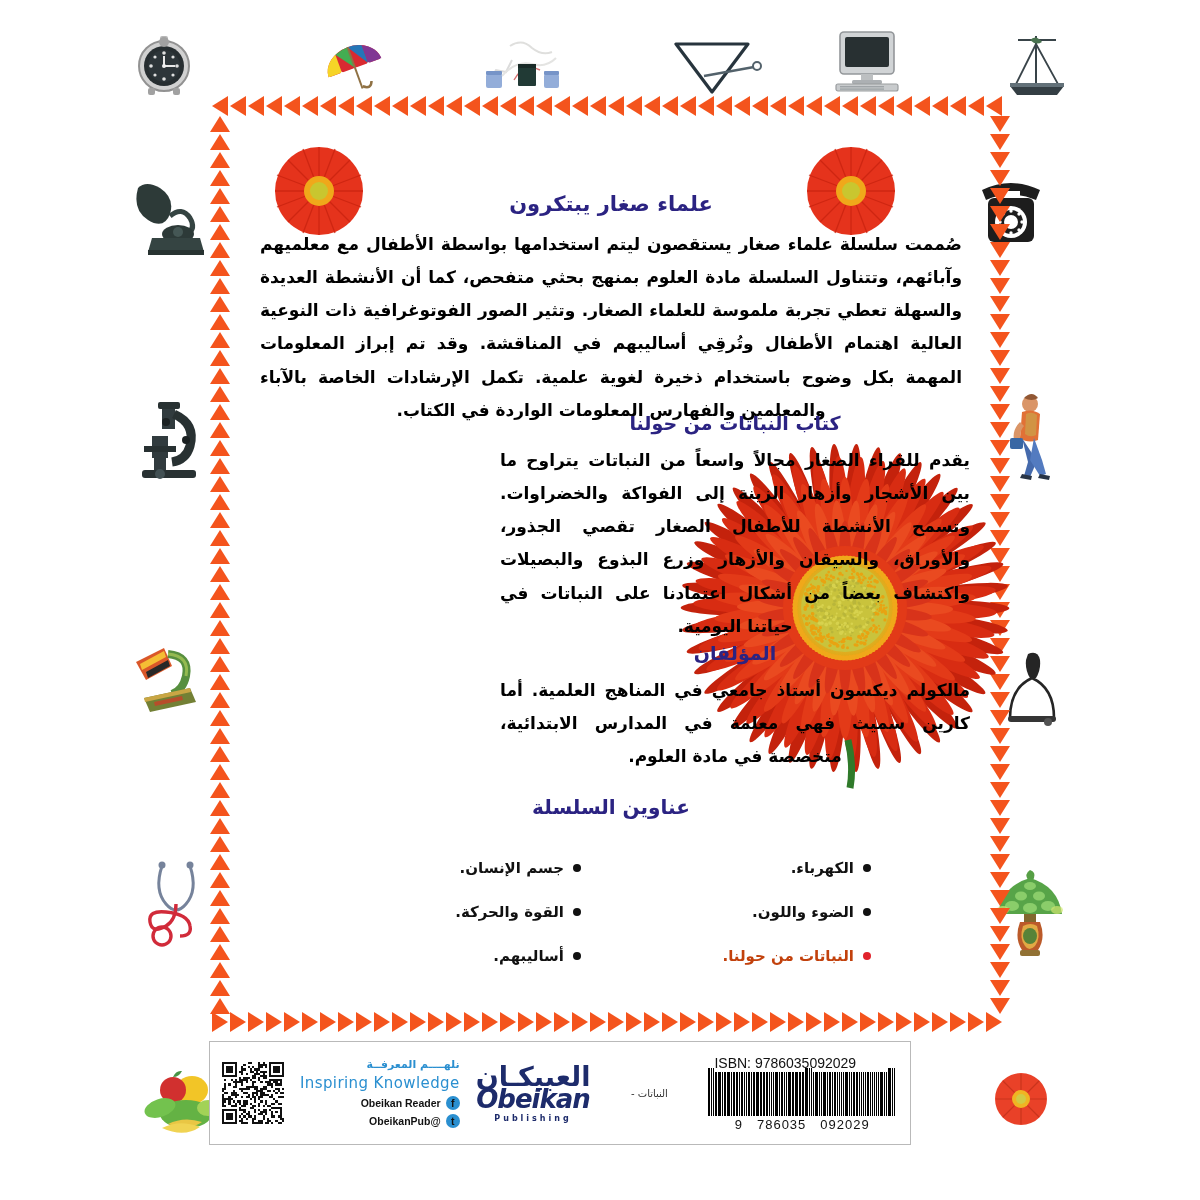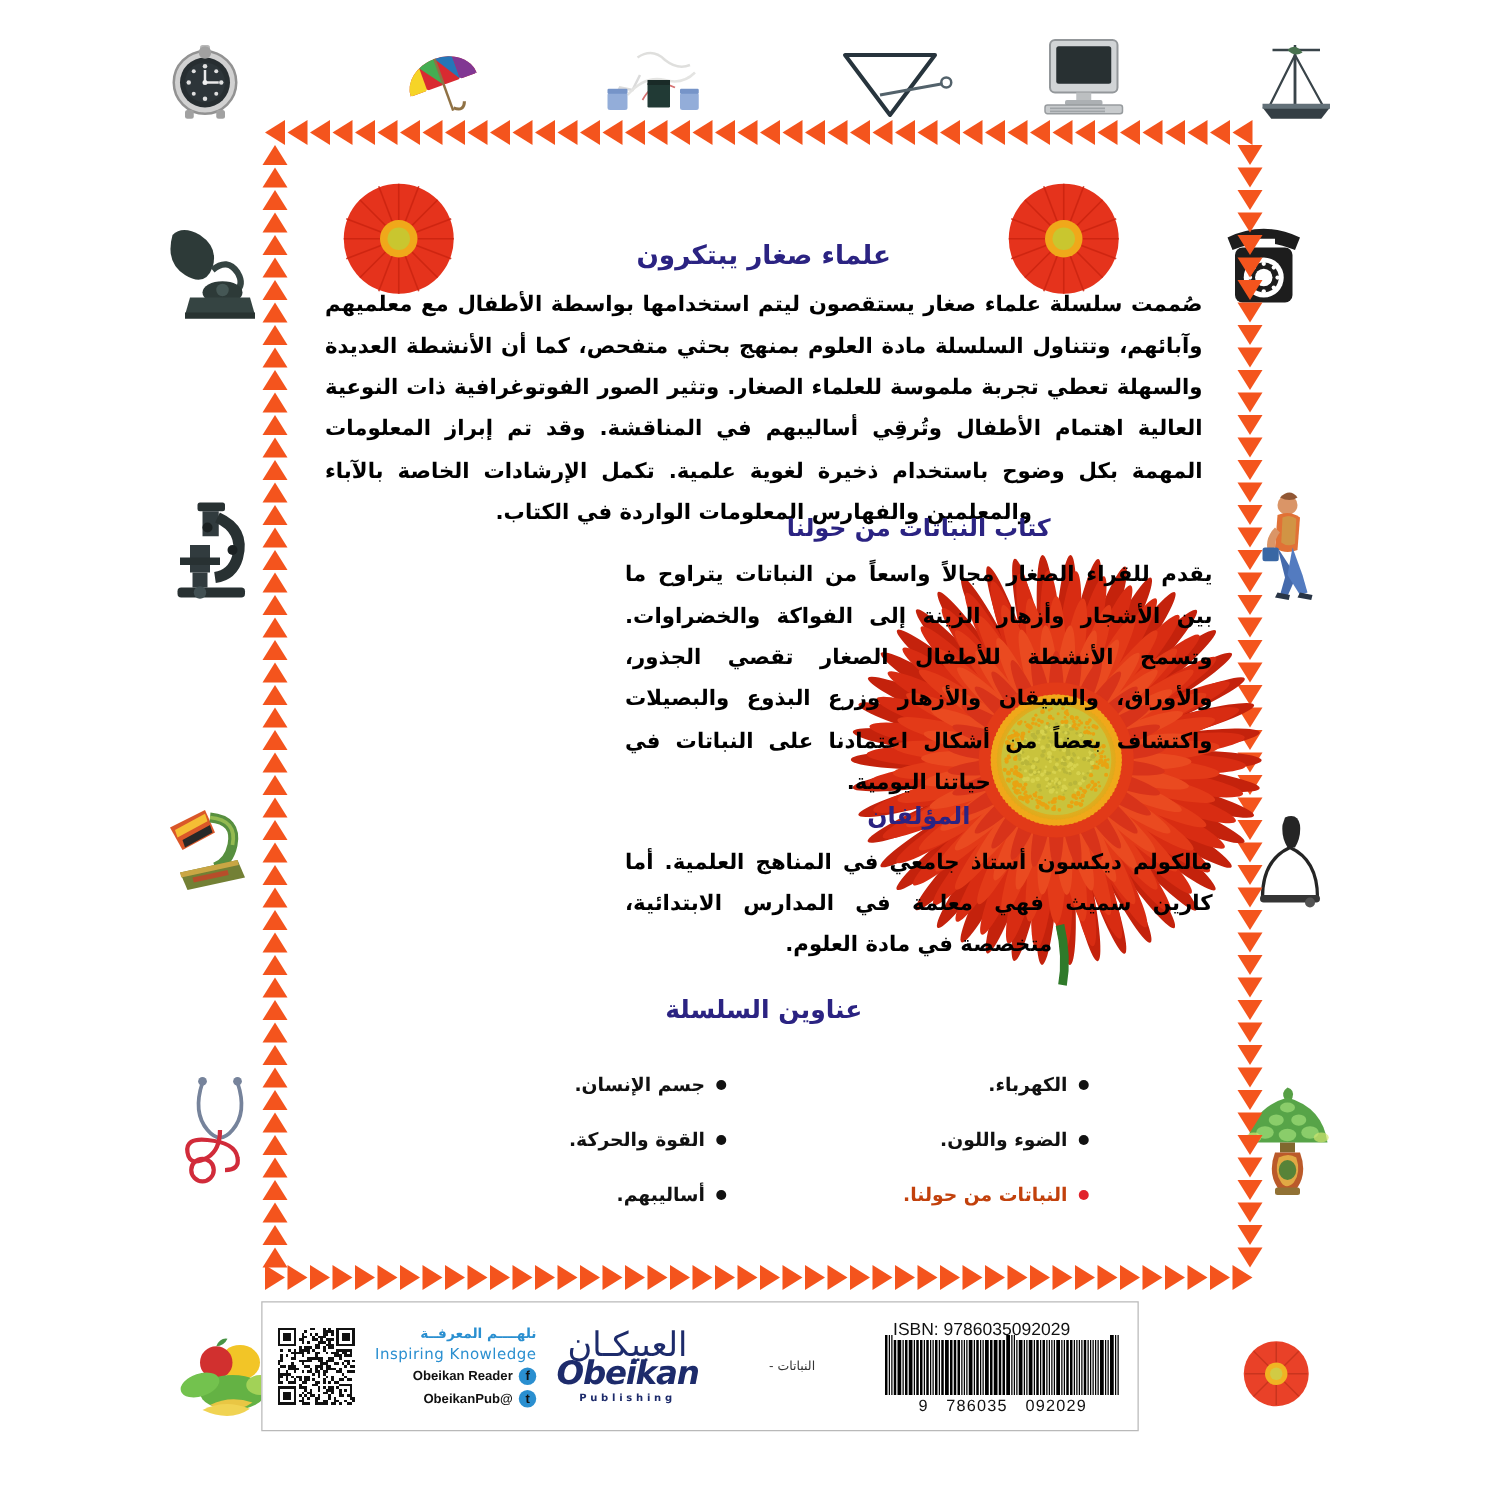--- a/index.html
+++ b/index.html
@@ -129,32 +129,32 @@
     background:#fff;
     border:1px solid #b9b9b9;
     display:flex;flex-direction:row-reverse;align-items:center;
   }
   .strip-pub{
     display:flex;flex-direction:row;align-items:center;gap:16px;
     padding:0 14px 0 8px;
   }
   .pub-logo{display:flex;flex-direction:column;align-items:center;line-height:1;}
   .pub-logo .ar{
-    font-size:27px;font-weight:normal;color:#1d2b6b;letter-spacing:-1px;
+    font-size:27px;font-weight:bold;color:#1d2b6b;letter-spacing:-1px;
   }
   .pub-logo .lat{
     font-size:26px;font-weight:bold;color:#1d2b6b;font-style:italic;
     letter-spacing:-1px;margin-top:-4px;
   }
   .pub-logo .pb{
     font-size:8px;color:#1d2b6b;letter-spacing:3px;font-weight:bold;margin-top:3px;
   }
   .social{display:flex;flex-direction:column;gap:3px;align-items:flex-start;}
   .social .know-ar{font-size:11px;color:#2a8fd0;font-weight:bold;direction:rtl;}
-  .social .know-en{font-size:12px;color:#2a8fd0;letter-spacing:.4px;}
+  .social .know-en{font-size:15px;color:#2a8fd0;letter-spacing:.4px;}
   .social .row{display:flex;flex-direction:row;align-items:center;gap:5px;margin-top:1px;}
   .social .row span{font-size:10.5px;font-weight:bold;color:#111;font-family:"Liberation Sans",sans-serif;}
   .badge{
     width:14px;height:14px;border-radius:50%;
     background:#2a8fd0;color:#fff;font-size:10px;font-weight:bold;
     display:flex;align-items:center;justify-content:center;flex:none;
     font-family:"Liberation Serif",serif;
   }
 
   .qr{width:62px;height:62px;flex:none;margin-left:4px;}

